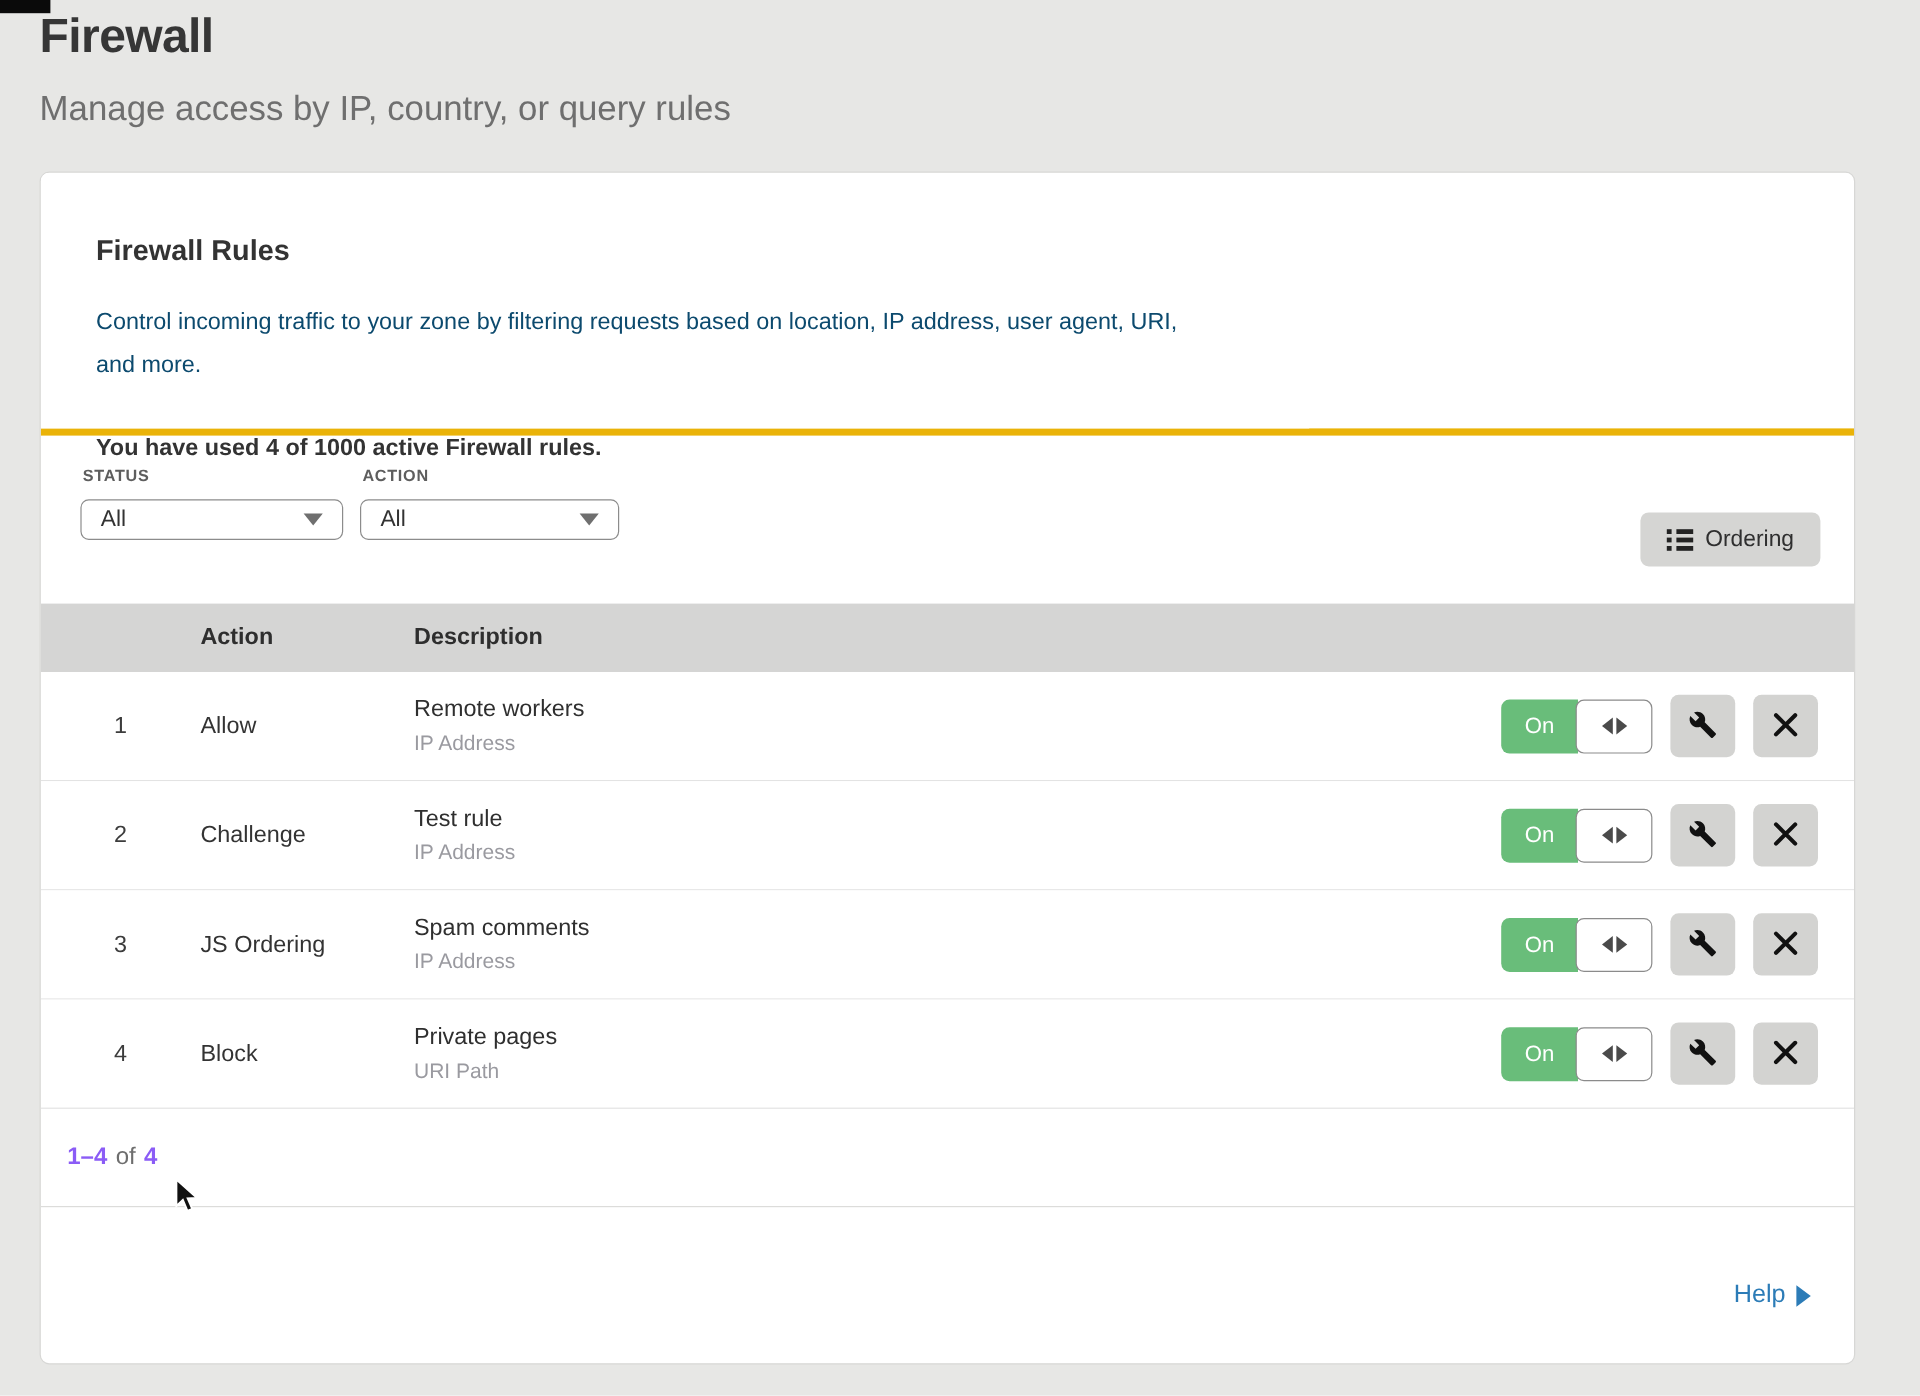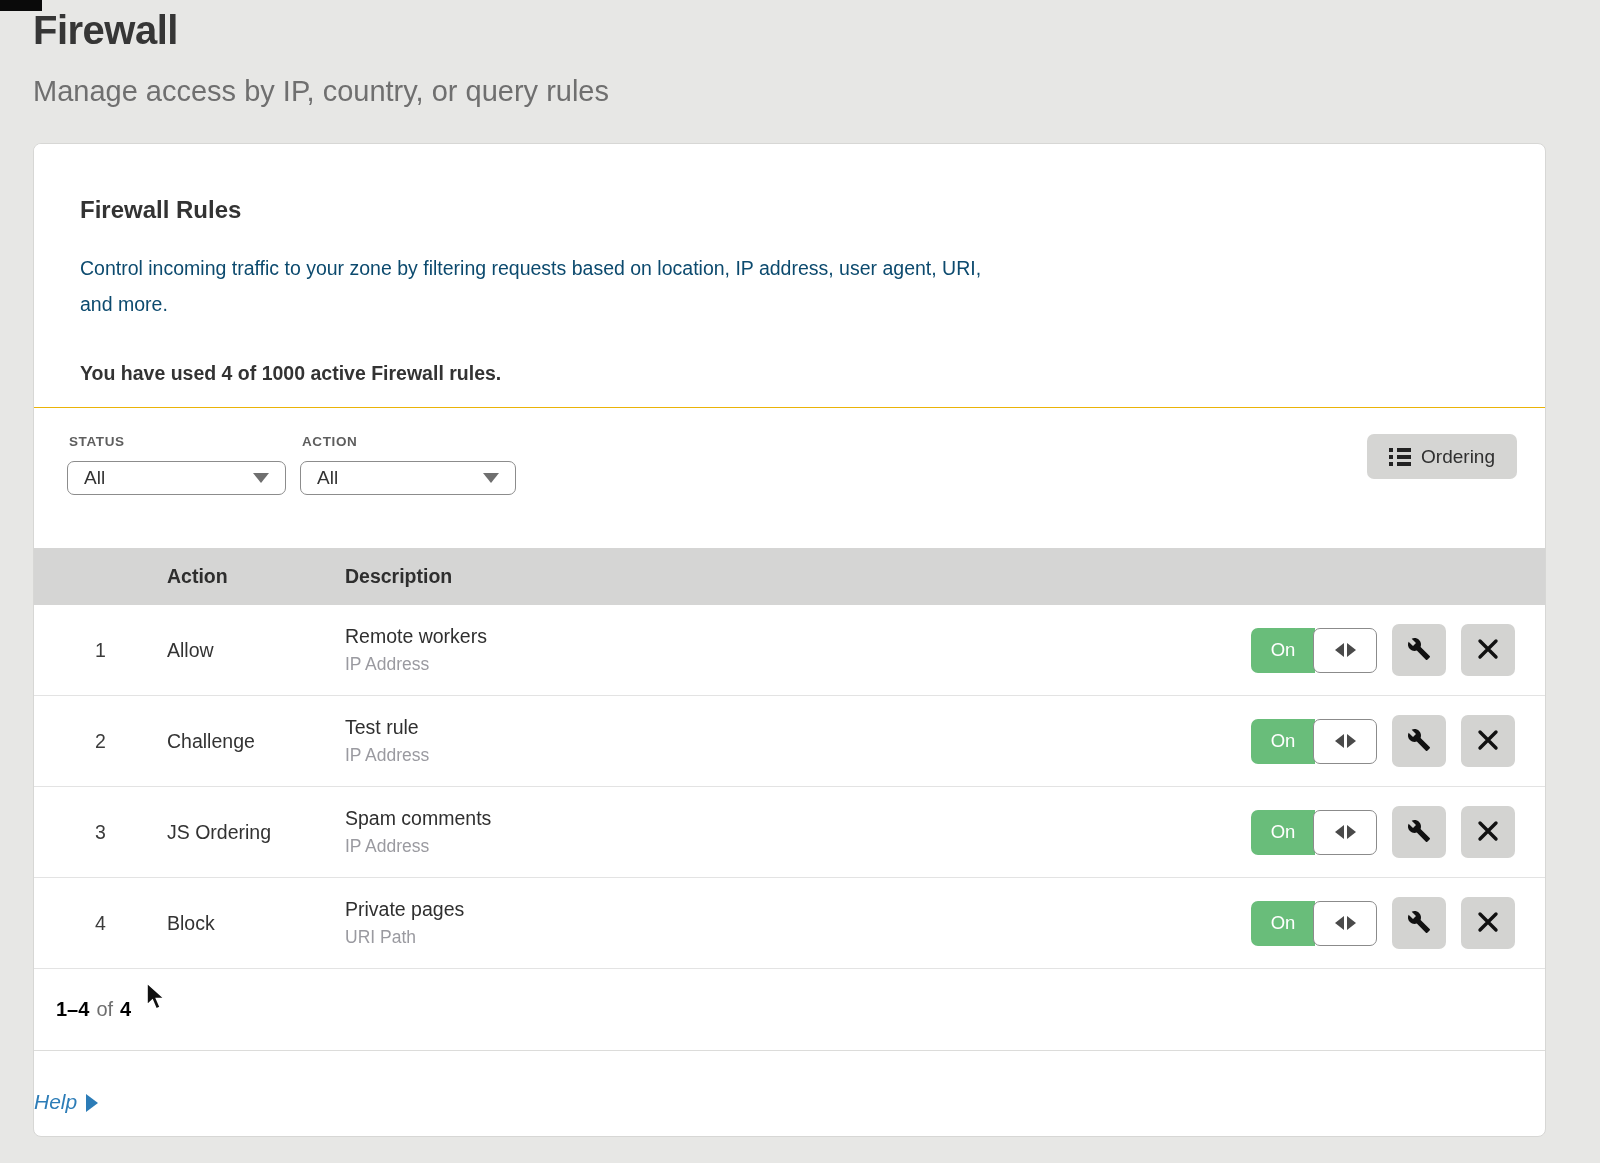--- a/index.html
+++ b/index.html
@@ -23,21 +23,21 @@
     position:absolute; left:33px; top:143px;
     width:1513px; height:994px;
     background:#ffffff;
     border:1px solid #d7d7d5;
     border-radius:8px;
     overflow:hidden;
     display:flex; flex-direction:column;
   }
 
   
-  .panel-top { height:264px; display:flex; flex:none; border-bottom:1px solid #eab308; }
+  .panel-top { height:219px; display:flex; flex:none; border-bottom:6px solid #eab308; }
   .rules-card { width:1057px; flex:none; background:#fff; padding:52px 80px 0 46px; }
   .rules-card h2 { font-size:24px; font-weight:700; color:#333; margin-bottom:26px; }
   .rules-desc { font-size:19.5px; color:#0c4a6e; line-height:1.85; max-width:960px; }
   .rules-usage { font-size:19.5px; font-weight:700; color:#333; margin-top:40px; }
   .cta-area { flex:1; background:#ededeb; display:flex; align-items:center; justify-content:center; }
   .create-btn {
     background:#2d7bb8; color:#fff;
     font-family:inherit; font-size:19px; font-weight:700;
     border:none; border-radius:6px;
     padding:14px 24px; cursor:pointer;
@@ -61,21 +61,21 @@
     display:flex; align-items:center; justify-content:space-between;
     padding:0 16px; cursor:pointer;
   }
   .select-box .value { font-size:19px; color:#333; }
   .status-group { margin-left:11px; }
   .status-group .select-box { width:219px; }
   .action-group { margin-left:14px; }
   .action-group .select-box { width:216px; }
   .caret { width:0; height:0; border-left:8px solid transparent; border-right:8px solid transparent; border-top:10px solid #6f6f6f; }
   .ordering-btn {
-    margin-left:auto; align-self:flex-start; 
+    margin-left:auto; align-self:flex-start; margin-top:38px;
     height:45px; padding:0 22px;
     background:#d5d5d3; border:none; border-radius:7px;
     display:flex; align-items:center; gap:10px;
     font-family:inherit; font-size:19px; color:#2f2f2f; cursor:pointer;
   }
   .list-icon { display:flex; flex-direction:column; gap:3px; }
   .list-icon .li-row { display:flex; align-items:center; gap:4px; }
   .list-icon .li-dot { width:4px; height:4px; background:#222; }
   .list-icon .li-bar { width:14px; height:4px; background:#222; }
 
@@ -105,23 +105,23 @@
   .tri-right { width:0; height:0; border-top:7px solid transparent; border-bottom:7px solid transparent; border-left:9px solid #4a4a4a; }
   .icon-btn {
     width:54px; height:52px; background:#d3d3d1; border:none; border-radius:7px;
     display:flex; align-items:center; justify-content:center; cursor:pointer;
   }
   .wrench-btn { margin-left:15px; }
   .delete-btn { margin-left:15px; }
 
   
   .pagination { height:81px; display:flex; align-items:center; padding-left:22px; font-size:20px; color:#6e6e6e; }
-  .pagination .strong { font-weight:700; color:#000000; }
+  .pagination .strong { font-weight:700; color:#8b5cf6; }
   .pagination .sep { margin:0 7px; }
-  .panel-footer { flex:1; border-top:1px solid #dcdcda; display:flex; padding:16px 36px 0 0;font-style:italic; }
+  .panel-footer { flex:1; border-top:1px solid #dcdcda; display:flex; justify-content:flex-end; padding:16px 36px 0 0; }
   .help-link { display:flex; align-items:center; gap:9px; color:#2c7cb7; font-size:21px; text-decoration:none; cursor:pointer; }
   .help-arrow { width:0; height:0; border-top:9px solid transparent; border-bottom:9px solid transparent; border-left:12px solid #2c7cb7; margin-top:2px; }
 
   .cursor { position:absolute; left:145px; top:982px; pointer-events:none; }
 </style>
 </head>
 <body>
 
 <div class="artifact-corner"></div>
 

